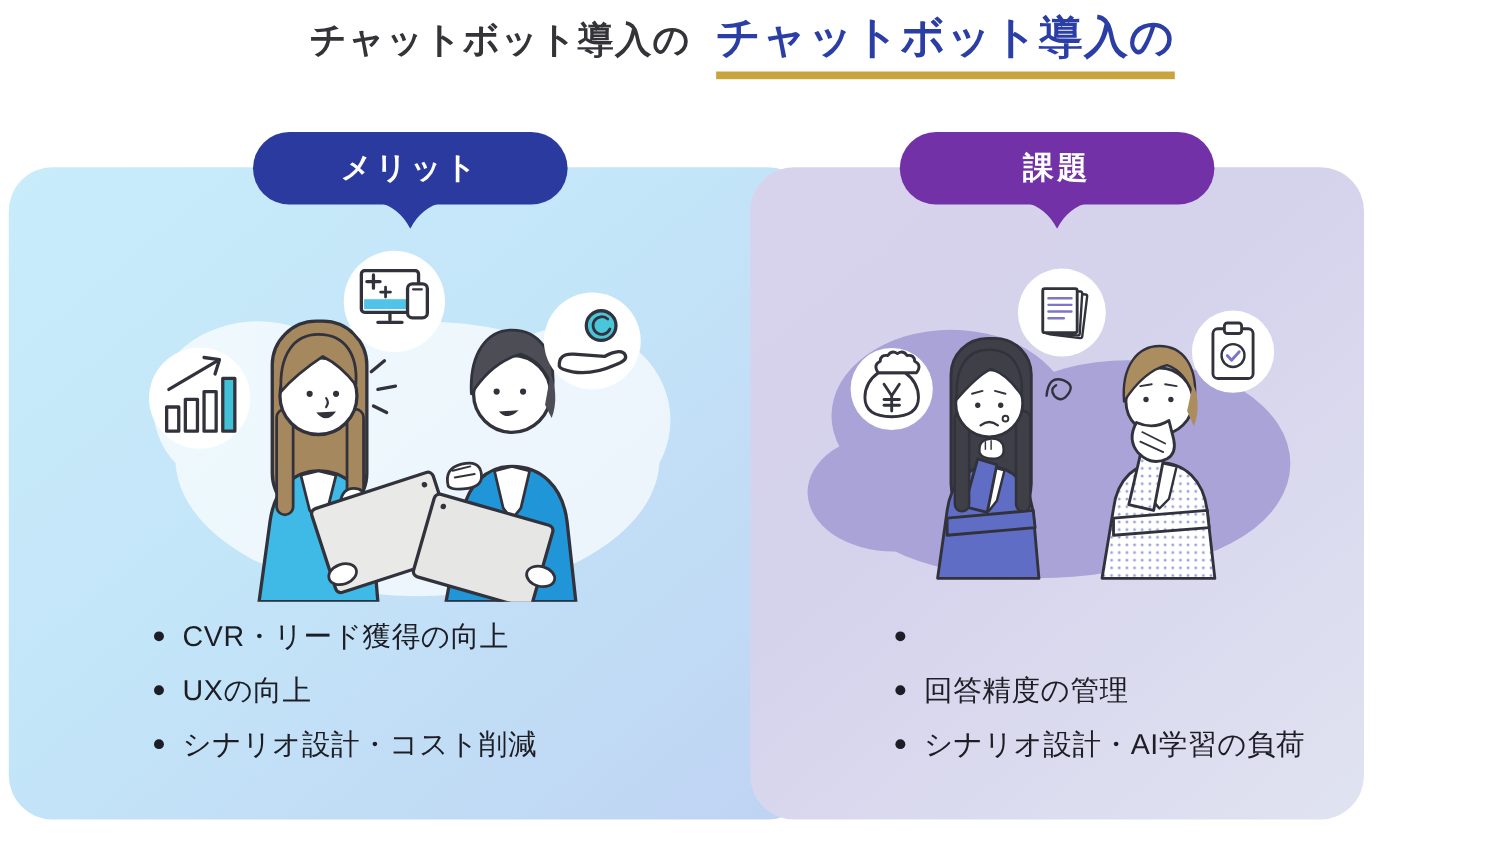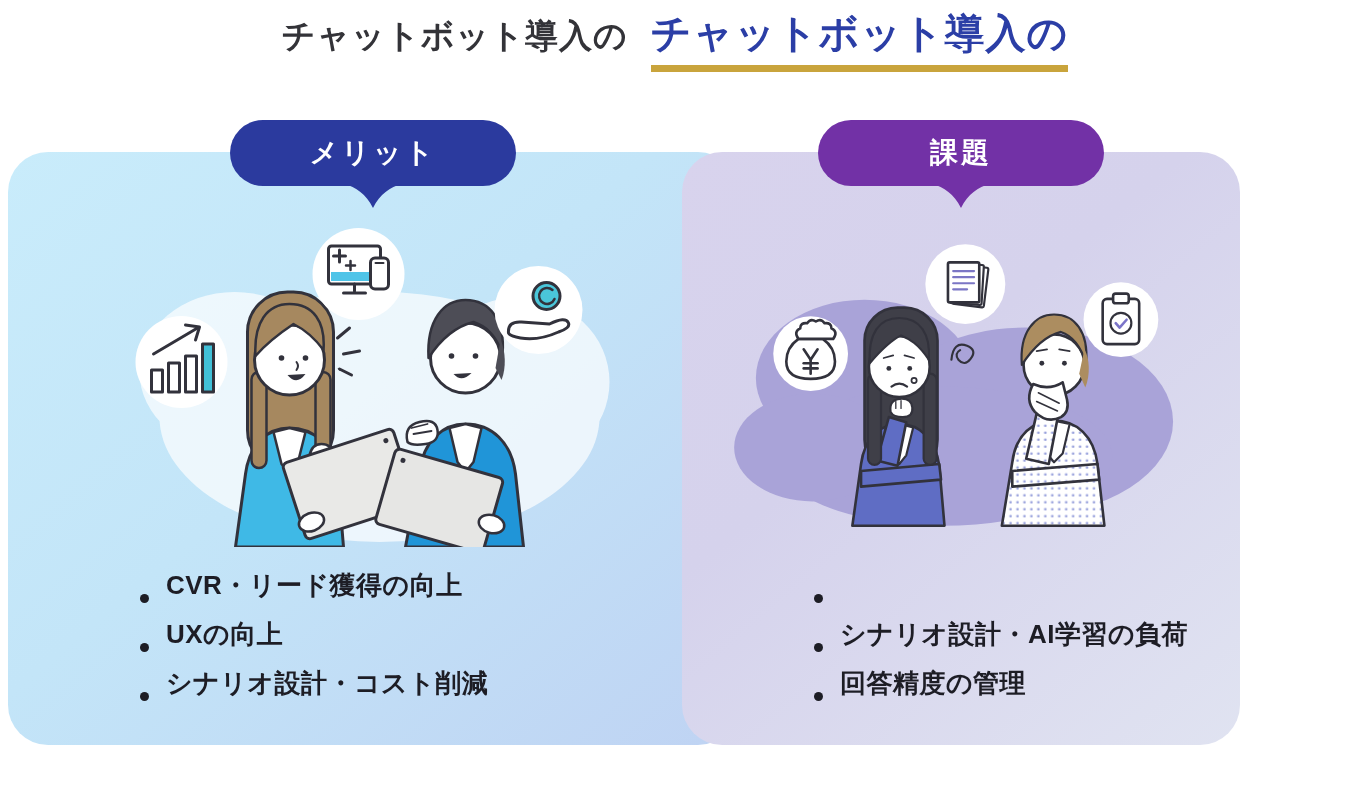--- a/index.html
+++ b/index.html
@@ -49,22 +49,22 @@
 
   
   .illus{position:absolute;top:70px;left:0;width:100%;height:325px;display:block;}
 
   
   .list{
     position:absolute;top:402px;left:0;right:0;
     margin:0;padding:0 30px 0 132px;list-style:none;
   }
   .list li{
-    display:flex;align-items:flex-end;gap:17px;height:49px;
-    font-size:26px;font-weight:700;color:#1d1d25;letter-spacing:0.5px;
+    display:flex;align-items:center;gap:17px;height:49px;
+    font-size:26px;font-weight:400;color:#1d1d25;letter-spacing:0.5px;
     white-space:nowrap;
   }
   .dot{width:9px;height:9px;border-radius:50%;background:#1d1d25;flex:0 0 9px;}
 </style>
 </head>
 <body>
 
 <div class="page">
 
   <h1 class="title">
@@ -270,22 +270,22 @@
         <path d="M499,92 l4.5,5 l8,-9" fill="none" stroke="#7b74c9" stroke-width="3" stroke-linecap="round" stroke-linejoin="round"></path>
       </g>
     </svg>
 
     <ul class="list">
       <li>
           <span class="dot"></span>
         </li>
       <li>
           <span class="dot"></span>
+          <span>回答精度の管理</span>
+        </li>
+      <li>
+          <span class="dot"></span>
           <span>シナリオ設計・AI学習の負荷</span>
-        </li>
-      <li>
-          <span class="dot"></span>
-          <span>回答精度の管理</span>
         </li>
     </ul>
   </section>
 
 </div>
 
 </body></html>

